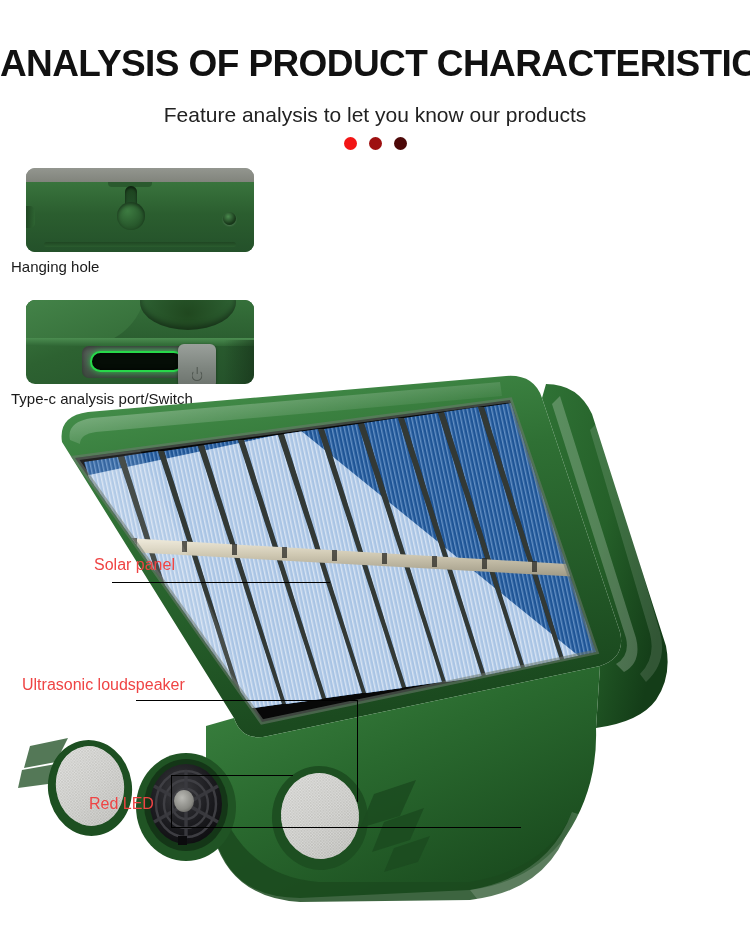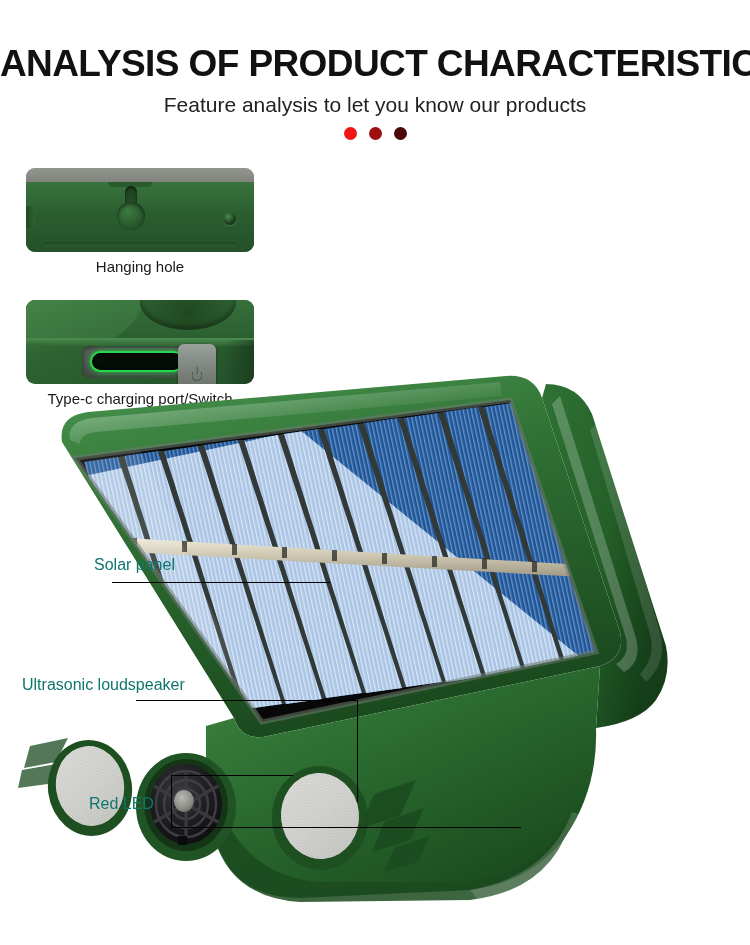--- a/index.html
+++ b/index.html
@@ -21,42 +21,42 @@
     letter-spacing: -0.6px;
     color: #111111;
     line-height: 1.08;
     margin: 0;
     white-space: nowrap;
   }
   .subtitle {
     font-size: 21px;
     font-weight: normal;
     color: #222222;
-    margin: 9px 0 0 0;
+    margin: 19px 0 0 0;
     line-height: 1.1;
   }
   .dots {
     margin-top: 11px;
     display: flex;
     justify-content: center;
     gap: 12px;
   }
   .dot { width: 13px; height: 13px; border-radius: 50%; }
 
   
   .thumb-card { position: absolute; }
   .thumb-frame {
     width: 228px; height: 84px;
     border-radius: 9px;
     overflow: hidden;
     position: relative;
     background: #2c5c31;
   }
   .thumb-caption {
-    text-align: center;
+    text-align: left;
     font-size: 15px;
     color: #1a1a1a;
     margin-top: 6px;
     width: 258px;
     margin-left: -15px;
   }
 
   
   #thumb-hang .thumb-frame {
     background:
@@ -168,21 +168,21 @@
     left: 0; top: 370px;
     width: 750px; height: 575px;
     pointer-events: none;
   }
   #device-stage svg { display: block; }
 
   
   .callout-label {
     position: absolute;
     font-size: 16px;
-    color: #0f766e;
+    color: #ef4444;
     white-space: nowrap;
   }
   .leader { position: absolute; background: #000000; }
   .leader-h { height: 1.4px; }
   .leader-v { width: 1.4px; }
 </style>
 </head>
 <body>
 
 <div class="header">
@@ -217,21 +217,21 @@
     <div class="tc-swoosh"></div>
     <div class="tc-dish"></div>
     <div class="tc-ledge"></div>
     <div class="tc-recess"></div>
     <div class="tc-port"></div>
     <div class="tc-switch">
       <div class="tc-power-glyph"></div>
     </div>
     <div class="tc-shadow-right"></div>
   </div>
-  <div class="thumb-caption">Type-c charging port/Switch</div>
+  <div class="thumb-caption">Type-c analysis port/Switch</div>
 </div>
 
 <div id="device-stage">
 <svg width="750" height="575" viewBox="0 0 750 575" xmlns="http://www.w3.org/2000/svg">
   <defs>
     <linearGradient id="gBodyTop" x1="0" y1="0" x2="1" y2="1">
       <stop offset="0%" stop-color="#3e8644"></stop>
       <stop offset="45%" stop-color="#2d6c31"></stop>
       <stop offset="100%" stop-color="#1d4c21"></stop>
     </linearGradient>

